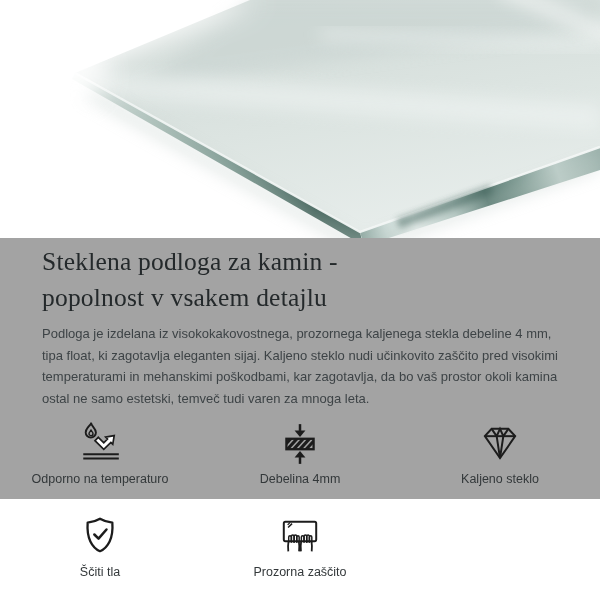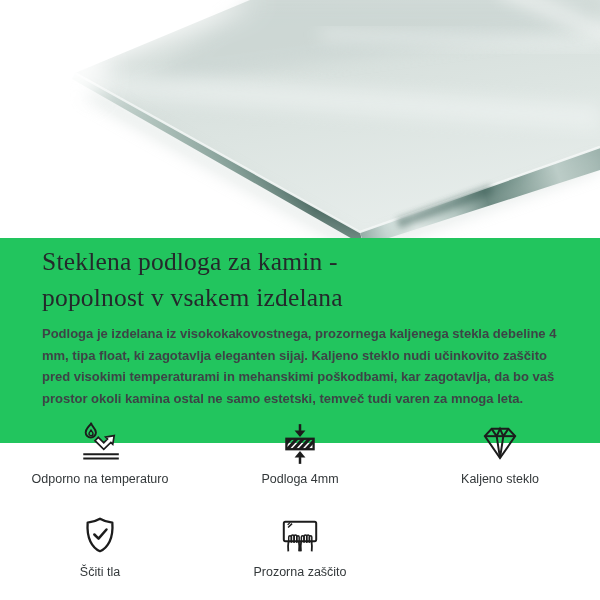--- a/index.html
+++ b/index.html
@@ -1,40 +1,39 @@
 <!DOCTYPE html>
 <html><head>
 <meta charset="utf-8">
 <style>
   html,body{margin:0;padding:0;}
   body{
     width:600px;height:600px;background:#ffffff;overflow:hidden;
     font-family:"Liberation Sans",sans-serif;
     -webkit-font-smoothing:antialiased;
   }
-  .page{width:600px;height:443px;position:relative;background:#22c55e;}
+  .page{width:600px;height:499px;position:relative;background:#a3a3a3;}
   .hero{position:relative;width:600px;height:238px;overflow:hidden;}
   .hero svg{display:block;}
   .content{padding:0 38px 0 42px;}
   h1.title{
     font-family:"Liberation Serif",serif;
     font-weight:400;
     font-size:25.5px;
     line-height:36px;
     color:#24292b;
     margin:6px 0 7px 0;
     letter-spacing:.2px;
   }
   p.desc{
     margin:0;
     font-size:13px;
     line-height:21.6px;
     color:#3d4346;
     max-width:524px;
-    font-weight:bold;
   }
   .features{
     margin-top:12px;
     width:600px;
     display:grid;
     grid-template-columns:1fr 1fr 1fr;
     row-gap:28px;
   }
   .feature{
     display:flex;flex-direction:column;align-items:center;
@@ -107,21 +106,21 @@
 
       <path d="M86 92 L362 248 L600 164" stroke="#bcc9c5" stroke-width="9" opacity="0.5" filter="url(#b8)" fill="none"></path>
 
       <polygon points="0,0 262,0 75,73 0,60" fill="#ffffff" filter="url(#b14)"></polygon>
       <circle cx="76" cy="74" r="30" fill="#ffffff" opacity="0.85" filter="url(#b14)"></circle>
       <path d="M500 -12 L625 42" stroke="#ffffff" stroke-width="16" opacity="0.5" filter="url(#b8)" fill="none"></path>
     </svg>
   </div>
 
   <div class="content">
-    <h1 class="title"><span>Steklena podloga za kamin -</span><br><span>popolnost v vsakem izdelana</span></h1>
+    <h1 class="title"><span>Steklena podloga za kamin -</span><br><span>popolnost v vsakem detajlu</span></h1>
     <p class="desc">Podloga je izdelana iz visokokakovostnega, prozornega kaljenega stekla debeline 4 mm, tipa float, ki zagotavlja eleganten sijaj. Kaljeno steklo nudi učinkovito zaščito pred visokimi temperaturami in mehanskimi poškodbami, kar zagotavlja, da bo vaš prostor okoli kamina ostal ne samo estetski, temveč tudi varen za mnoga leta.</p>
   </div>
 
   <div class="features">
 
     <div class="feature">
       <svg class="fi" viewBox="0 0 44 44">
         <path class="icon-stroke" stroke-width="1.8" stroke-linejoin="round" d="M13.5 2.2 C14.1 5.2 18.1 7.2 18.1 10.9 a4.9 4.9 0 1 1 -9.8 0 c0 -2.5 1.6 -3.9 2.7 -5.5 C12.1 4.1 13.2 3.4 13.5 2.2 Z"></path>
         <path class="icon-stroke" stroke-width="1.4" stroke-linejoin="round" d="M13.4 8.6 c.3 1.4 1.9 2 1.9 3.5 a1.9 1.9 0 1 1 -3.8 0 c0 -1.5 1.6 -2.1 1.9 -3.5 Z"></path>
         <polygon points="20.4,15.6 25.6,20.9 29.2,17.2 27.4,15.4 35.6,14.0 34.2,22.2 32.4,20.4 25.6,27.1 17.2,18.8" fill="#ffffff" stroke="#1c1c1c" stroke-width="1.6" stroke-linejoin="miter"></polygon>
@@ -144,21 +143,21 @@
           <line x1="15" y1="28" x2="26" y2="16" stroke="#1c1c1c" stroke-width="3"></line>
           <line x1="21" y1="28" x2="32" y2="16" stroke="#1c1c1c" stroke-width="3"></line>
           <line x1="27" y1="28" x2="38" y2="16" stroke="#1c1c1c" stroke-width="3"></line>
         </g>
         <rect x="9" y="17" width="26" height="10" fill="none" stroke="#1c1c1c" stroke-width="2.2"></rect>
         <line x1="22" y1="3" x2="22" y2="9.5" stroke="#1c1c1c" stroke-width="2.4"></line>
         <polygon points="16.8,9 27.2,9 22,15.4" fill="#1c1c1c"></polygon>
         <line x1="22" y1="41" x2="22" y2="34.5" stroke="#1c1c1c" stroke-width="2.4"></line>
         <polygon points="16.8,35 27.2,35 22,28.6" fill="#1c1c1c"></polygon>
       </svg>
-      <div class="flabel">Podloga 4mm</div>
+      <div class="flabel">Debelina 4mm</div>
     </div>
 
     <div class="feature">
       <svg class="fi" viewBox="0 0 44 44">
         <g class="icon-stroke" stroke-width="1.9" stroke-linejoin="miter">
           <path d="M14 7.5 H30 L36.5 14.5 L22 35.5 L7.5 14.5 Z"></path>
           <path d="M7.5 14.5 H36.5"></path>
           <path d="M14 7.5 L18.8 14.5 L22 7.5 L25.2 14.5 L30 7.5"></path>
           <path d="M18.8 14.5 L22 35.5 L25.2 14.5"></path>
         </g>

